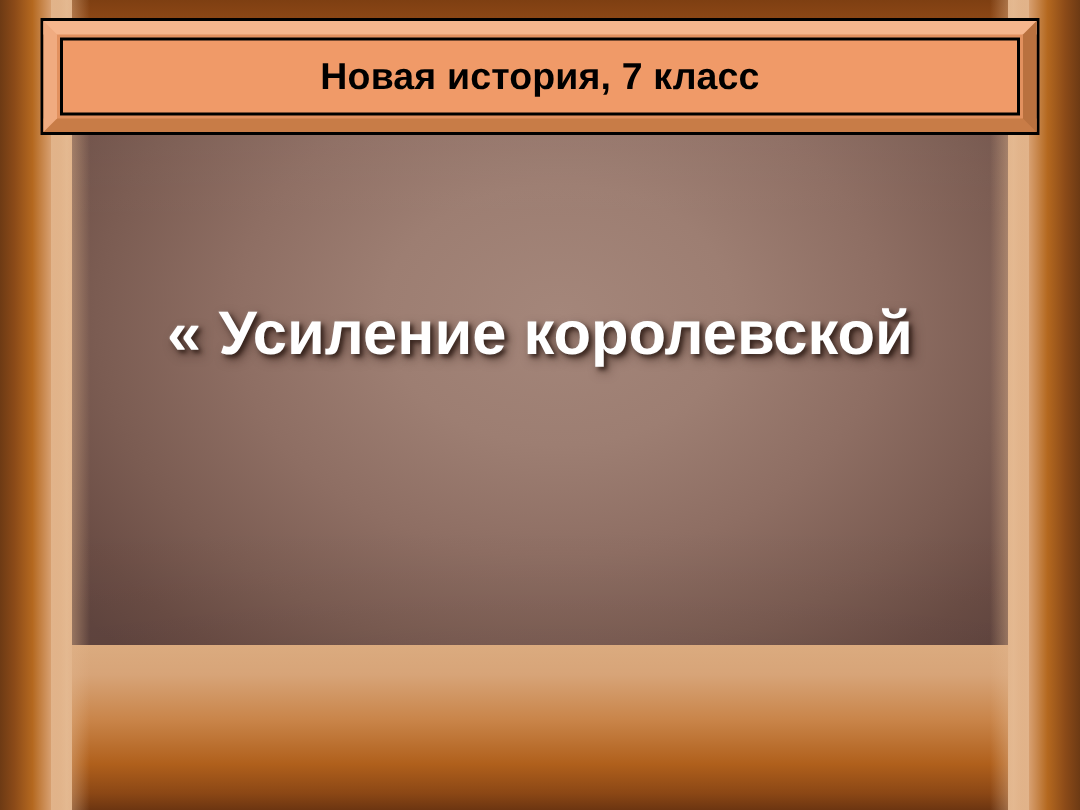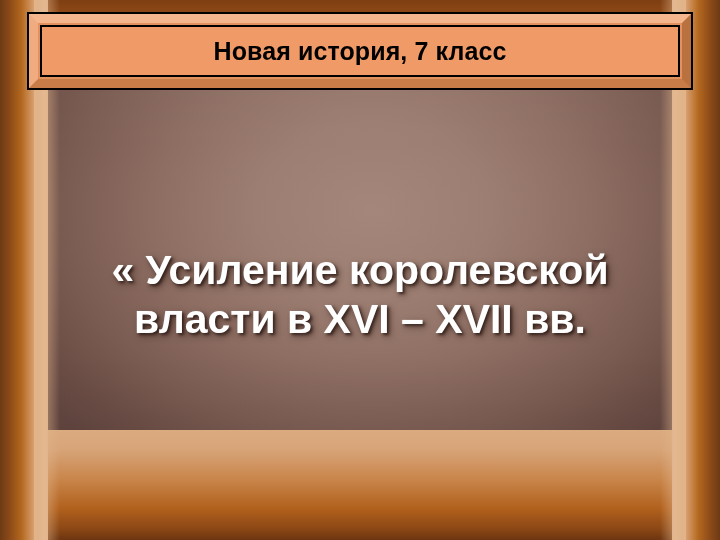--- a/index.html
+++ b/index.html
@@ -163,21 +163,20 @@
     white-space: nowrap;
   }
 
   
   .title-block {
     position: absolute;
     left: 50px; top: 198px;
     width: 620px;
     z-index: 7;
     text-align: center;
-    margin-top: 48px;
   }
   .title-line {
     font-family: "Liberation Sans", sans-serif;
     font-weight: bold;
     font-size: 41px;
     line-height: 49px;
     color: #ffffff;
     white-space: nowrap;
     text-shadow:
        2px 2px 3px rgba(40,22,16,.78),
@@ -203,16 +202,15 @@
 
   <div class="header-box">
     <div class="header-bevel"></div>
     <div class="header-inner">
       <span class="header-title">Новая история, 7 класс</span>
     </div>
   </div>
 
   <div class="title-block">
     <div class="title-line">« Усиление королевской</div>
-    <div class="title-line">власти в XVI – XVII вв.</div>
   </div>
 
 </div>
 
 </body></html>

